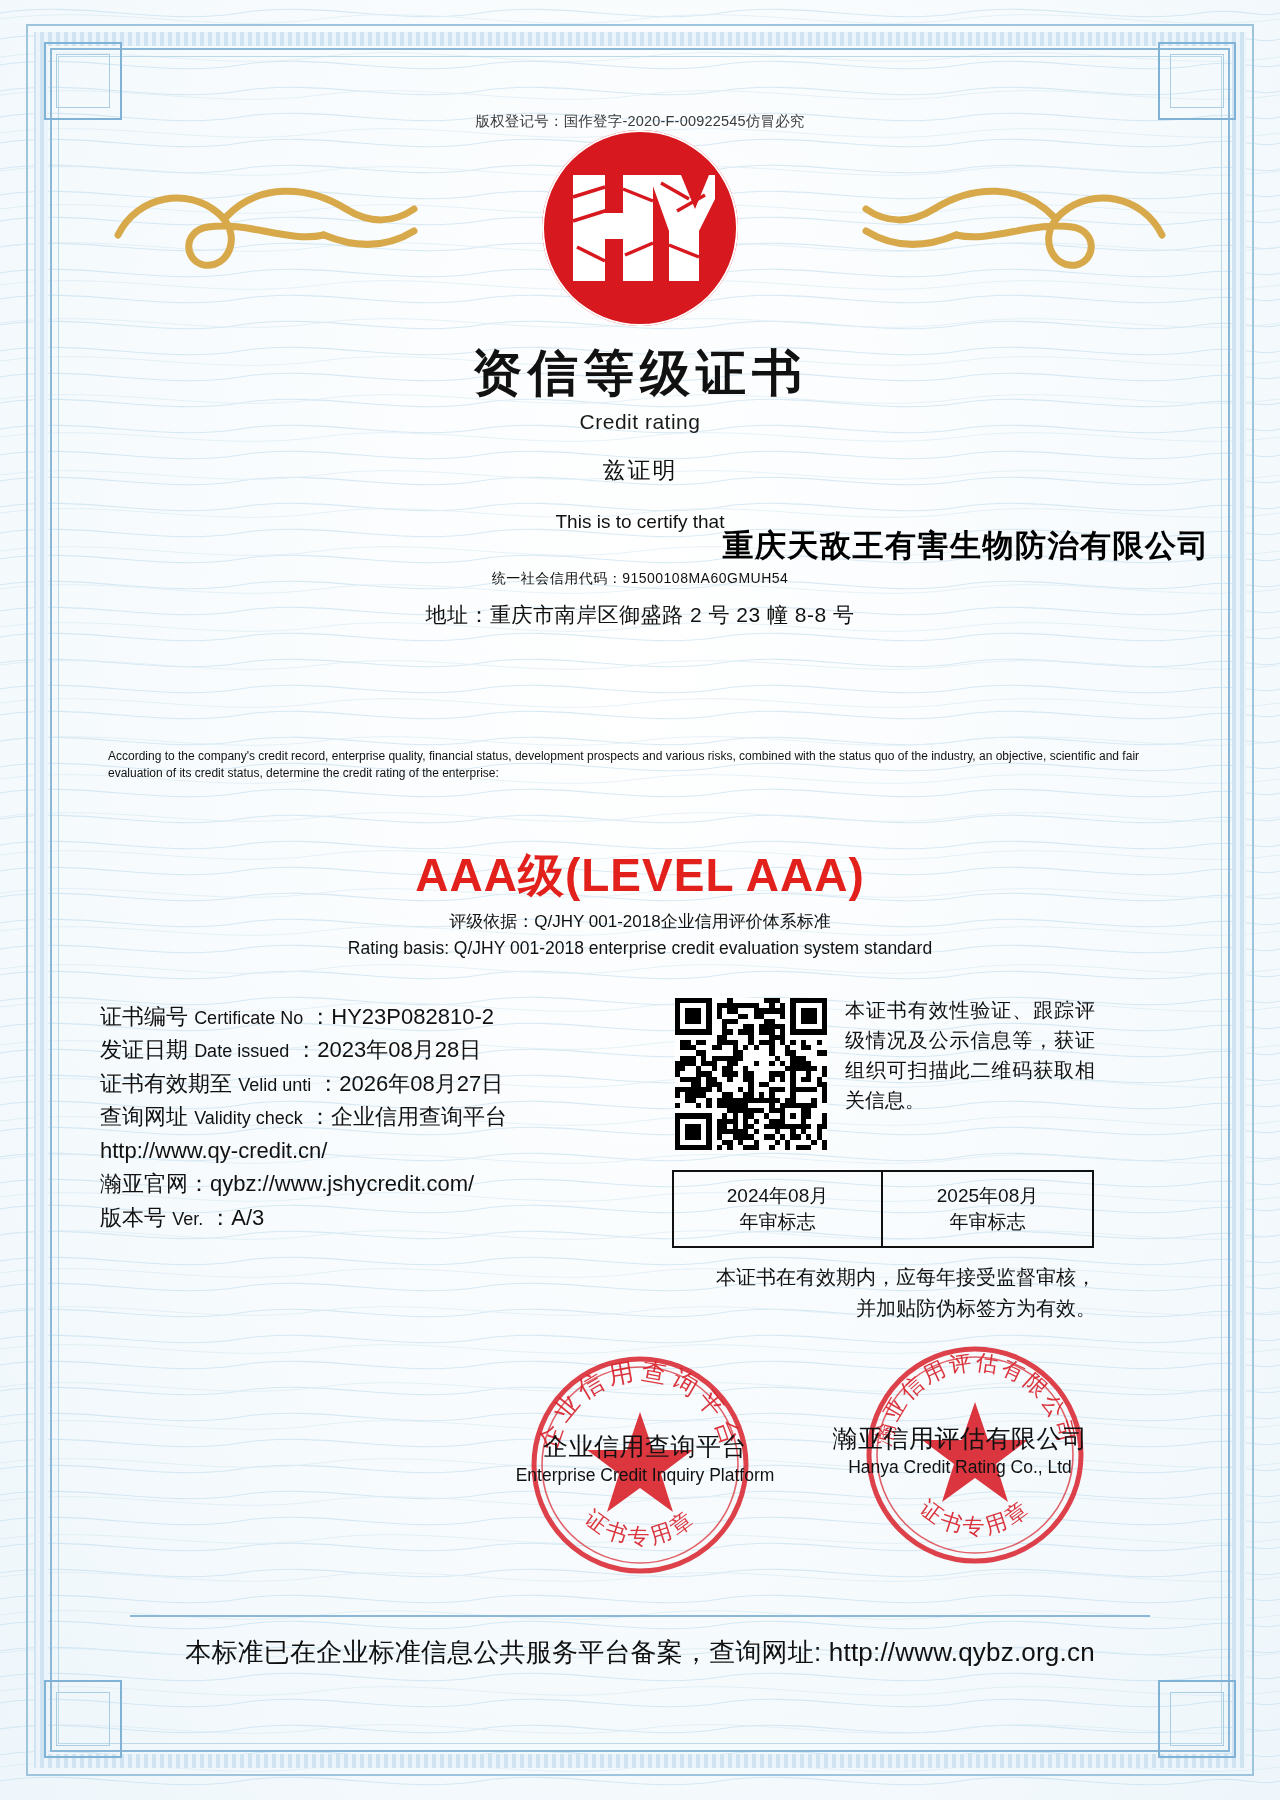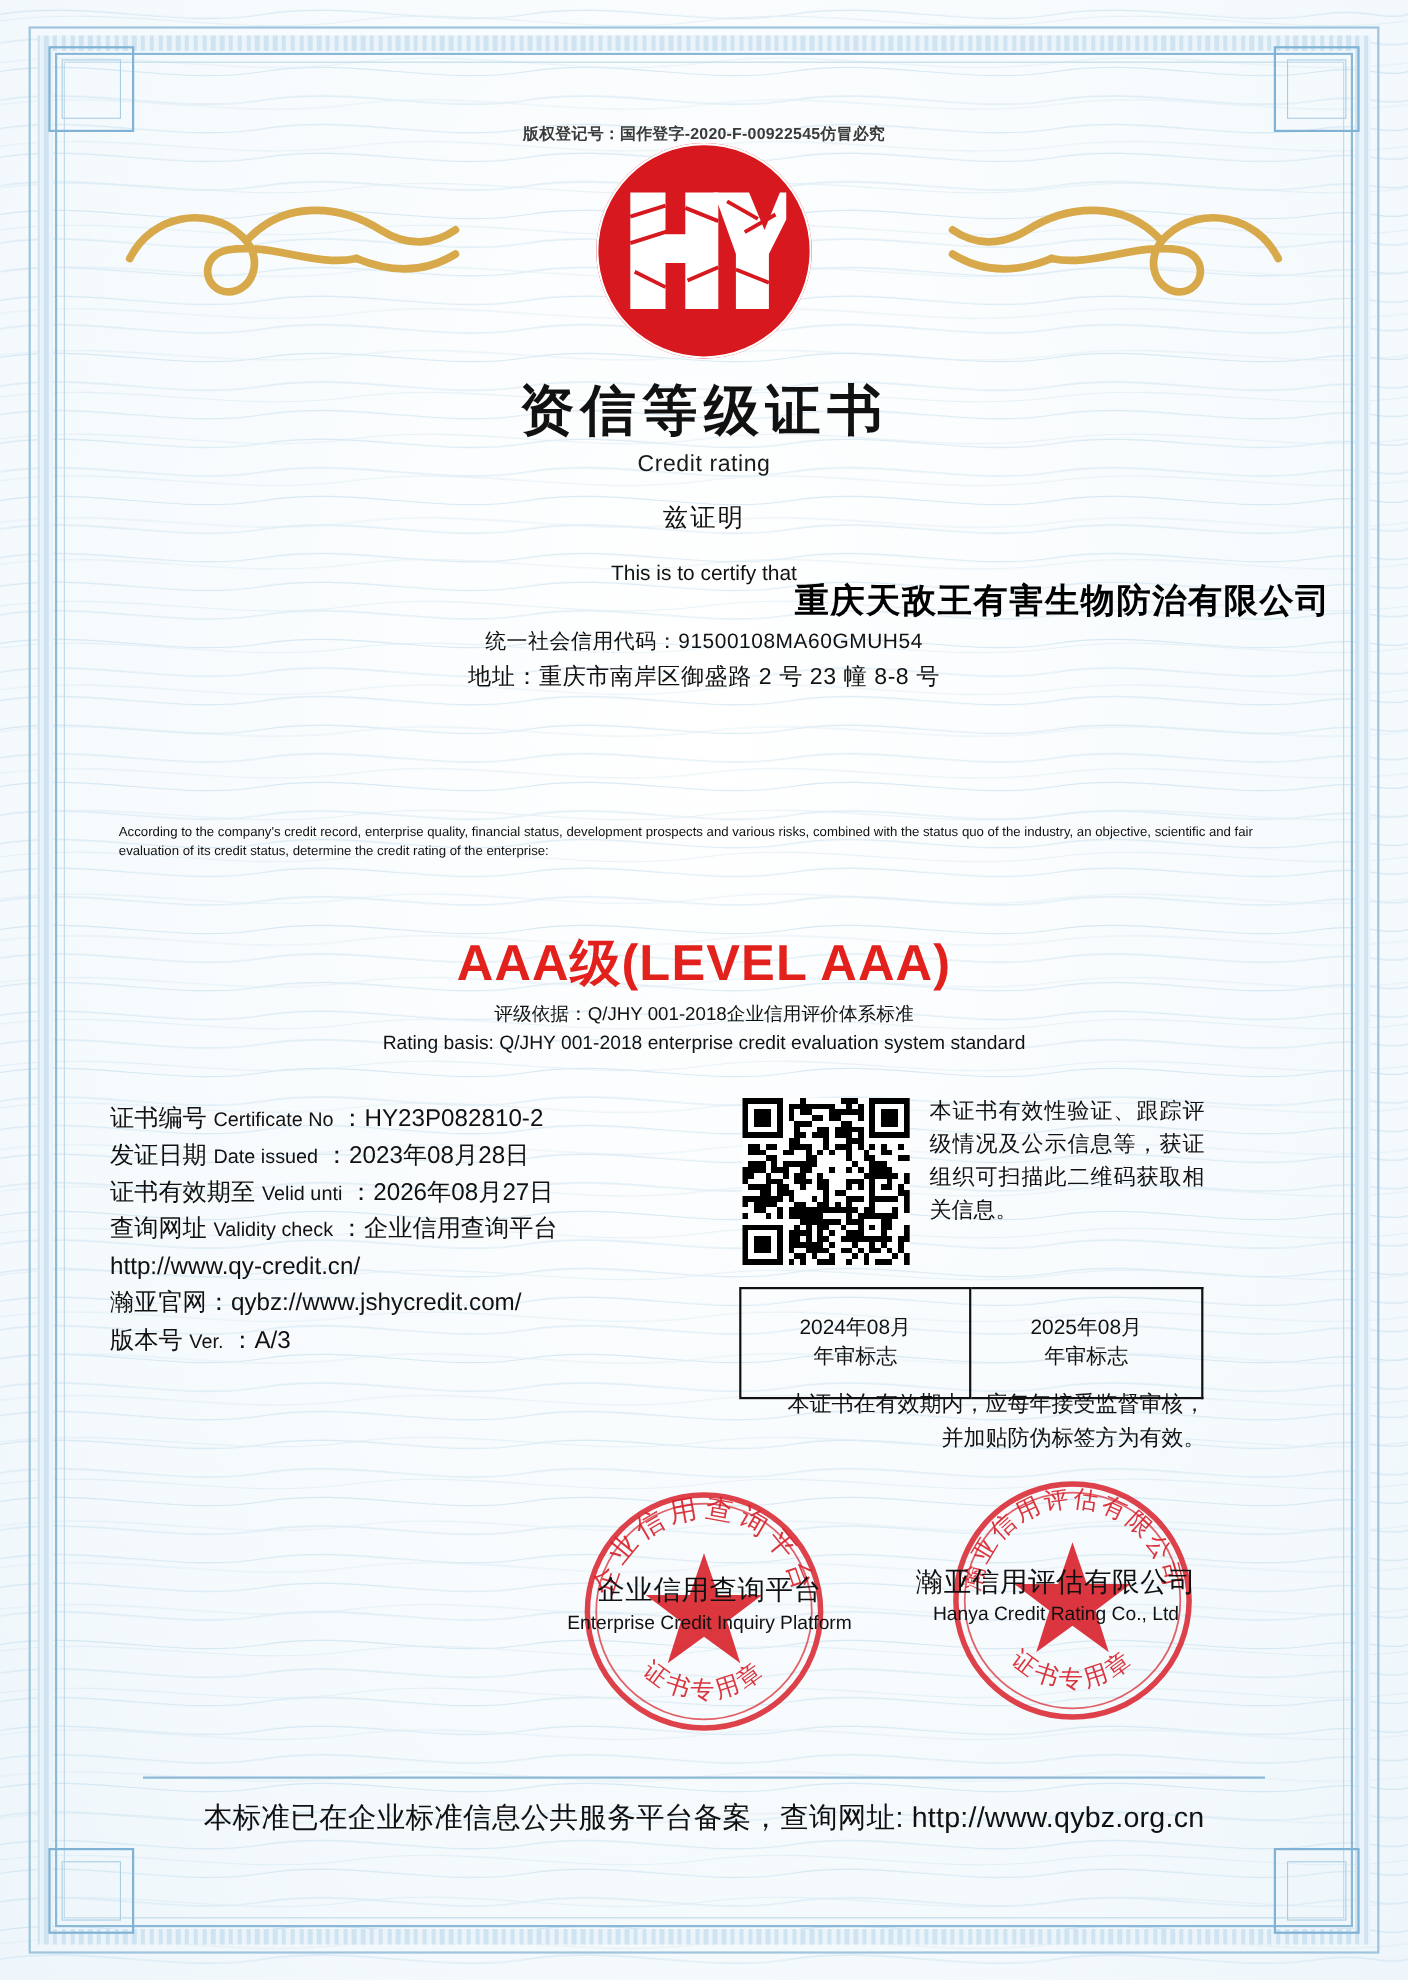--- a/index.html
+++ b/index.html
@@ -92,21 +92,20 @@
   }
 
   .copyright-line {
     position: absolute;
     top: 42px;
     left: 0; right: 0;
     text-align: center;
     font-size: 14.5px;
     color: #3a3a3a;
     letter-spacing: .2px;
-    font-weight: bold;
   }
 
   
   .flourish {
     position: absolute;
     top: 95px;
     width: 330px;
     height: 130px;
   }
   .flourish.left { left: 38px; }
@@ -176,21 +175,21 @@
     font-size: 31px;
     font-weight: bold;
     color: #000;
     letter-spacing: 1.5px;
   }
   .company-code {
     position: absolute;
     top: 500px;
     left: 0; right: 0;
     text-align: center;
-    font-size: 19px;
+    font-size: 14px;
     color: #111;
     letter-spacing: .5px;
   }
   .company-addr {
     position: absolute;
     top: 531px;
     left: 0; right: 0;
     text-align: center;
     font-size: 21px;
     color: #111;
@@ -289,21 +288,21 @@
 
   .stamp-boxes {
     position: absolute;
     top: 1100px;
     left: 602px;
     width: 422px;
     display: flex;
   }
   .stamp-box {
     width: 211px;
-    height: 102px;
+    height: 78px;
     border: 2px solid #111;
     box-sizing: border-box;
     display: flex;
     flex-direction: column;
     align-items: center;
     justify-content: center;
     font-size: 19px;
     color: #111;
     line-height: 1.35;
   }

